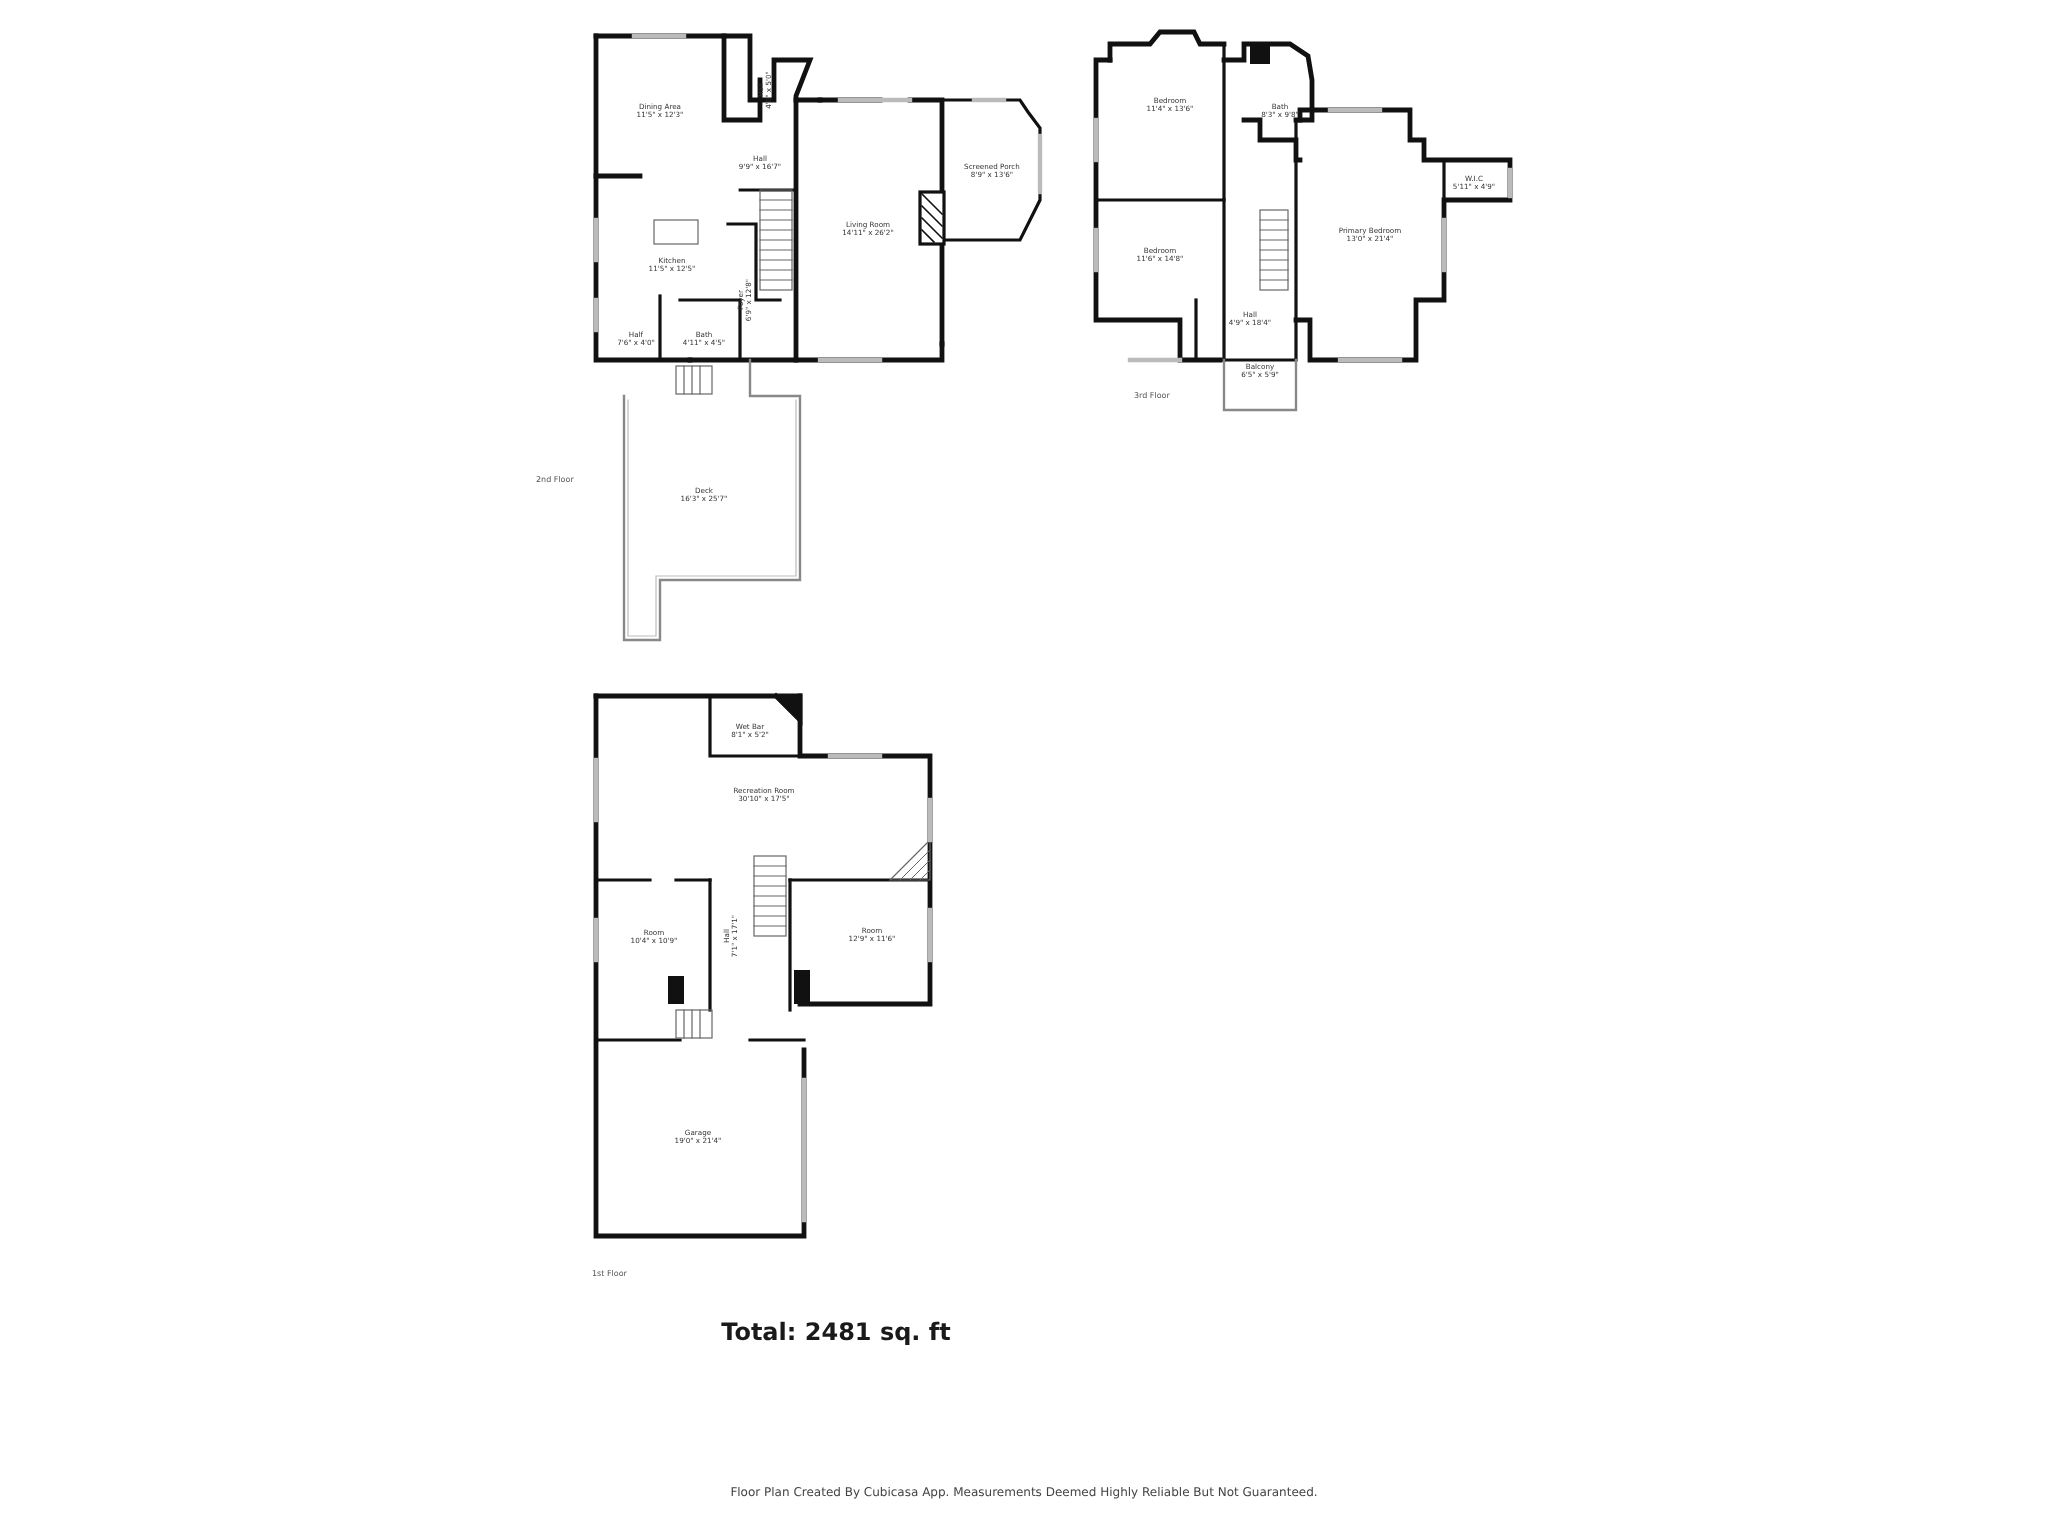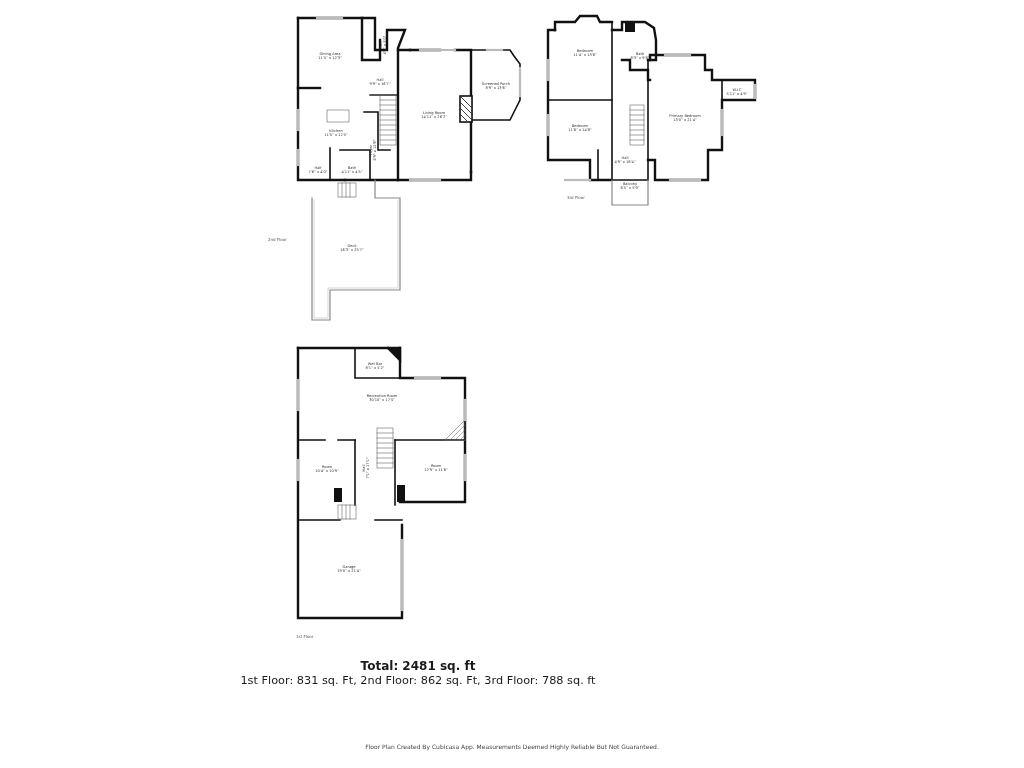--- a/index.html
+++ b/index.html
@@ -217,15 +217,14 @@
     <span class="d">12'9" x 11'6"</span>
   </div>
 <div class="lbl" style="left:349px;top:569px;">
     <span class="n">Garage</span>
     <span class="d">19'0" x 21'4"</span>
   </div>
 <div class="floorlbl" style="left:296px;top:634px;">1st Floor</div>
 
 <div class="summary">
   <div class="total">Total: 2481 sq. ft</div>
-  <div class="line">1st Floor: 831 sq. Ft, 2nd Floor: 862 sq. Ft, 3rd Floor: 788 sq. ft</div>
 </div>
 <div class="credit">Floor Plan Created By Cubicasa App. Measurements Deemed Highly Reliable But Not Guaranteed.</div>
 
 </body></html>

